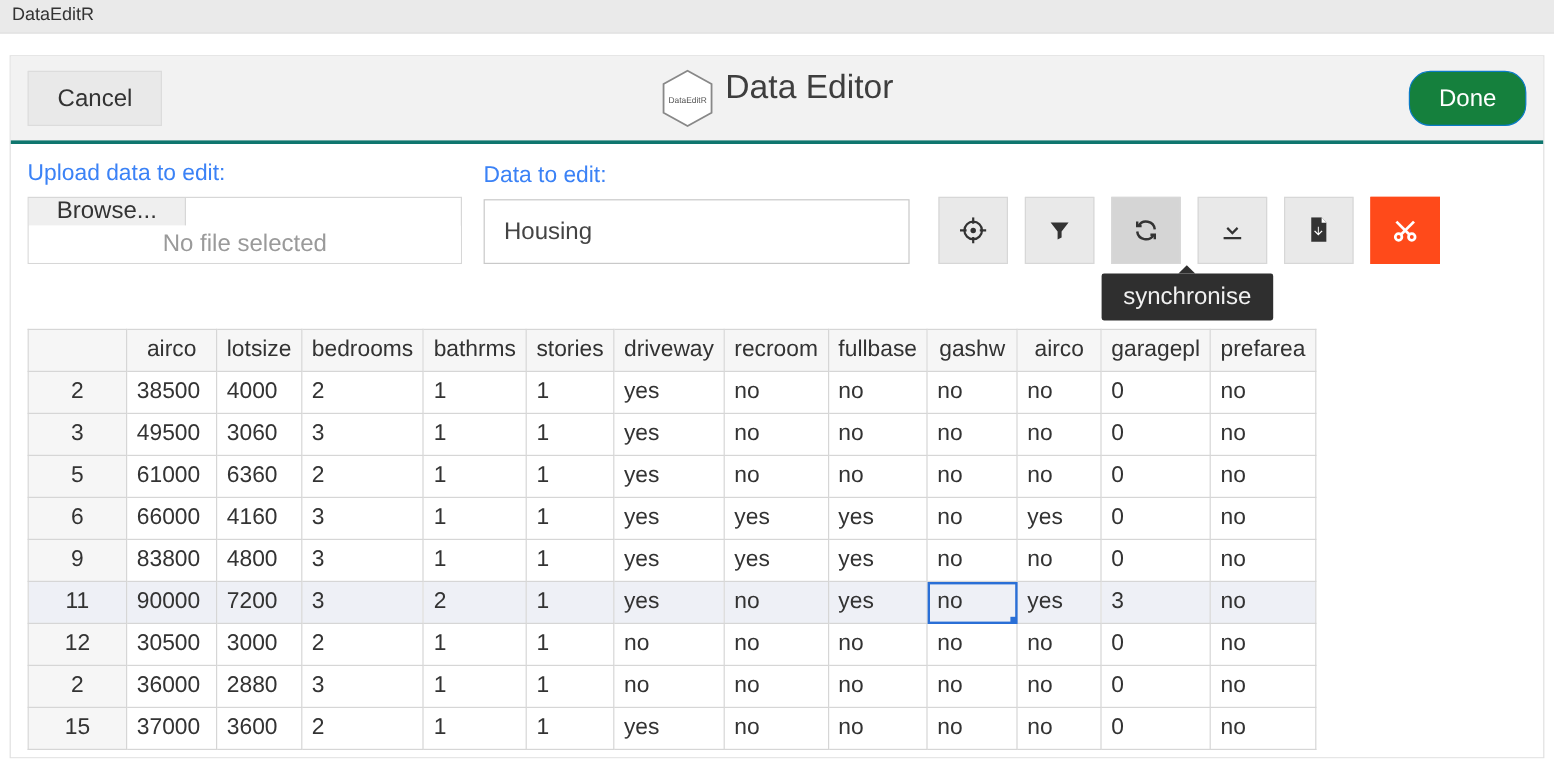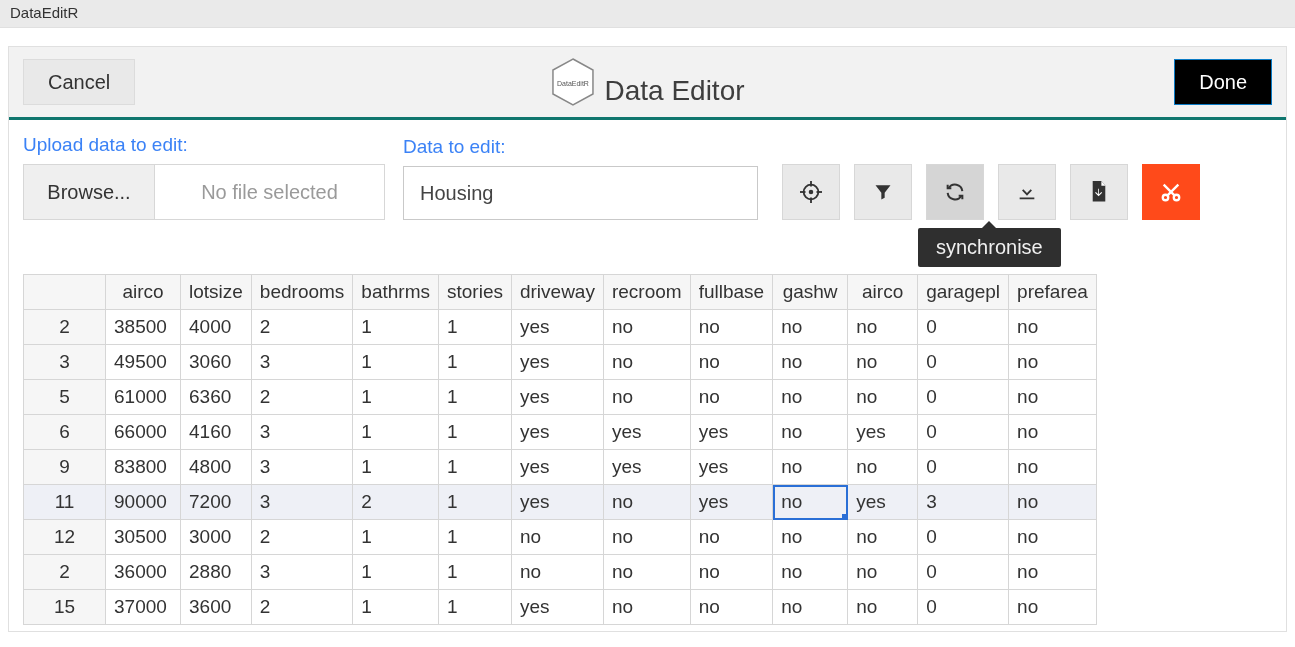--- a/index.html
+++ b/index.html
@@ -37,30 +37,31 @@
     justify-content: center;
     height: 44px;
     padding: 0 24px;
     background: #e9e9e9;
     border: 1px solid #dcdcdc;
     color: #333;
     font-size: 20px;
     cursor: pointer;
   }
   .btn-done {
-    background: #000000;
+    background: #15803d;
     color: #fff;
     border-color: #0b7bc5;
+    border-radius: 18px;
   }
   .header-center {
     position: absolute;
     left: 50%;
     transform: translateX(-50%);
     display: flex;
-    align-items: flex-end;
+    align-items: flex-start;
     gap: 10px;
     color: #555;
   }
   .header-center .logo {
     width: 44px;
     height: 50px;
     display: flex;
     align-items: center;
     justify-content: center;
   }
@@ -90,20 +91,21 @@
   .field-label {
     font-size: 19px;
     color: #3b82f6;
     margin-bottom: 8px;
   }
   .file-picker {
     display: flex;
     width: 360px;
     height: 54px;
     border: 1px solid #d7d7d7;
+    flex-direction: column;
   }
   .file-browse {
     width: 130px;
     display: flex;
     align-items: center;
     justify-content: center;
     background: #efefef;
     font-size: 20px;
     color: #333;
     border-right: 1px solid #d7d7d7;

